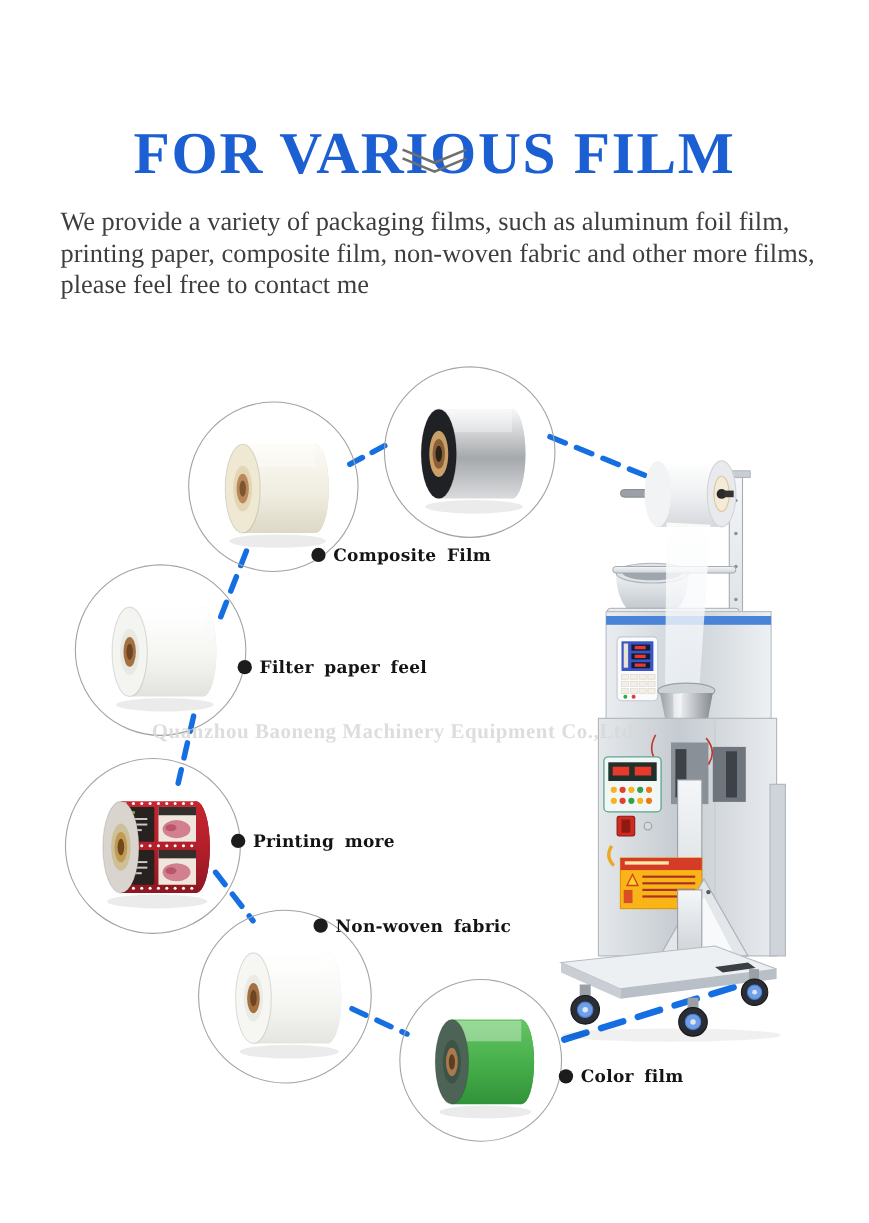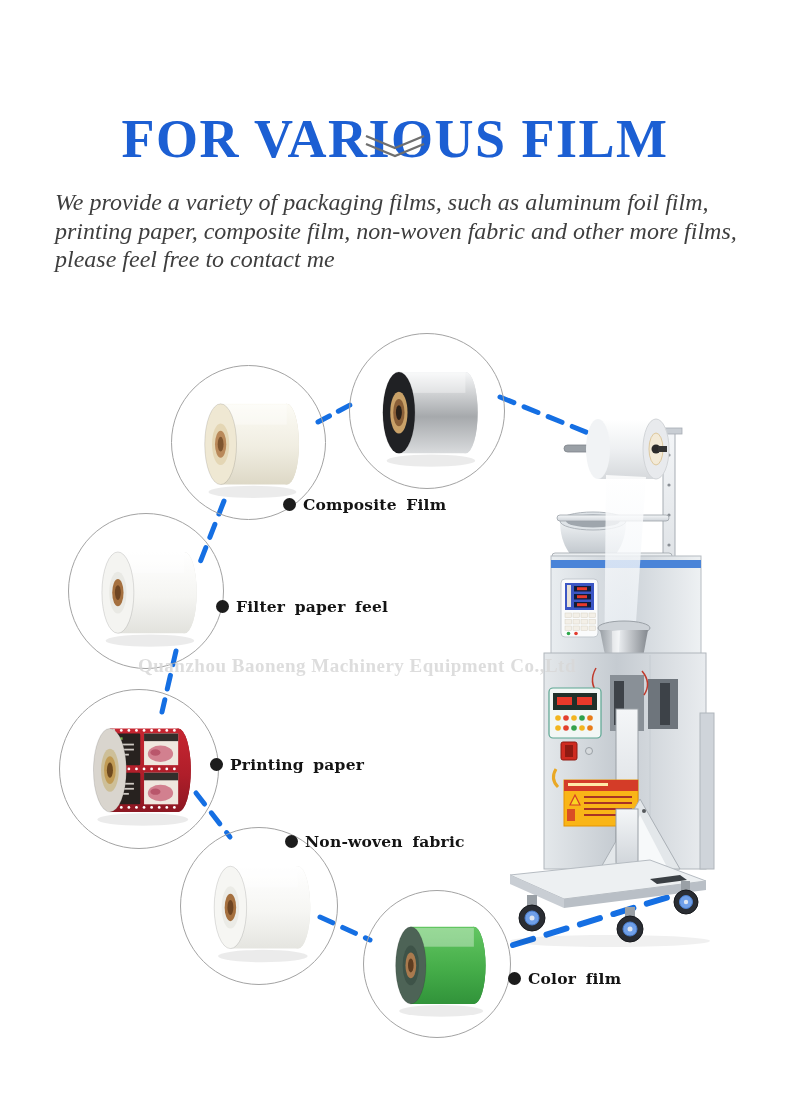--- a/index.html
+++ b/index.html
@@ -3,21 +3,21 @@
 <meta charset="utf-8">
 <style>
   html,body{margin:0;padding:0;background:#ffffff;}
   .page{position:relative;width:790px;height:1112px;background:#fff;overflow:hidden;
         font-family:"Liberation Serif", serif;}
   .title{position:absolute;top:60px;left:0;width:790px;text-align:center;
          font-size:54px;font-weight:700;letter-spacing:1.5px;color:var(--c-title,#1c5fd3);
          white-space:nowrap;margin-top:48px;}
   .chevron{position:absolute;top:133px;left:50%;transform:translateX(-50%);}
   .intro{position:absolute;top:188px;left:55px;width:688px;
-         font-size:24px;line-height:28.5px;color:#3e3e3e;font-style:italic;}
+         font-size:24px;line-height:28.5px;color:#3e3e3e;}
   .collage{position:absolute;top:325px;left:0;width:790px;height:787px;}
   .connectors{position:absolute;left:0;top:0;z-index:1;pointer-events:none;}
   .dashes{stroke:var(--c-connector,#156fe3);}
   .film-circle{position:absolute;border:1px solid var(--c-circle,#a3a3a3);border-radius:50%;
                z-index:2;background:#fff0;}
   .film-roll{position:absolute;left:6%;top:11%;width:87%;height:80%;}
   .film-label{position:absolute;display:flex;align-items:center;gap:7px;z-index:4;
               white-space:nowrap;height:20px;}
   .film-label .dot{width:13px;height:13px;border-radius:50%;background:var(--c-dot,#1c1c1c);flex:0 0 auto;}
   .film-label .txt{font-family:"DejaVu Serif", serif;font-size:15.5px;font-weight:700;
@@ -250,21 +250,21 @@
     <div class="film-label pos-l-1">
       <span class="dot"></span>
       <span class="txt">Composite Film</span>
     </div>
     <div class="film-label pos-l-2">
       <span class="dot"></span>
       <span class="txt">Filter paper feel</span>
     </div>
     <div class="film-label pos-l-3">
       <span class="dot"></span>
-      <span class="txt">Printing paper</span>
+      <span class="txt">Printing more</span>
     </div>
     <div class="film-label pos-l-4">
       <span class="dot"></span>
       <span class="txt">Non-woven fabric</span>
     </div>
     <div class="film-label pos-l-5">
       <span class="dot"></span>
       <span class="txt">Color film</span>
     </div>
 

